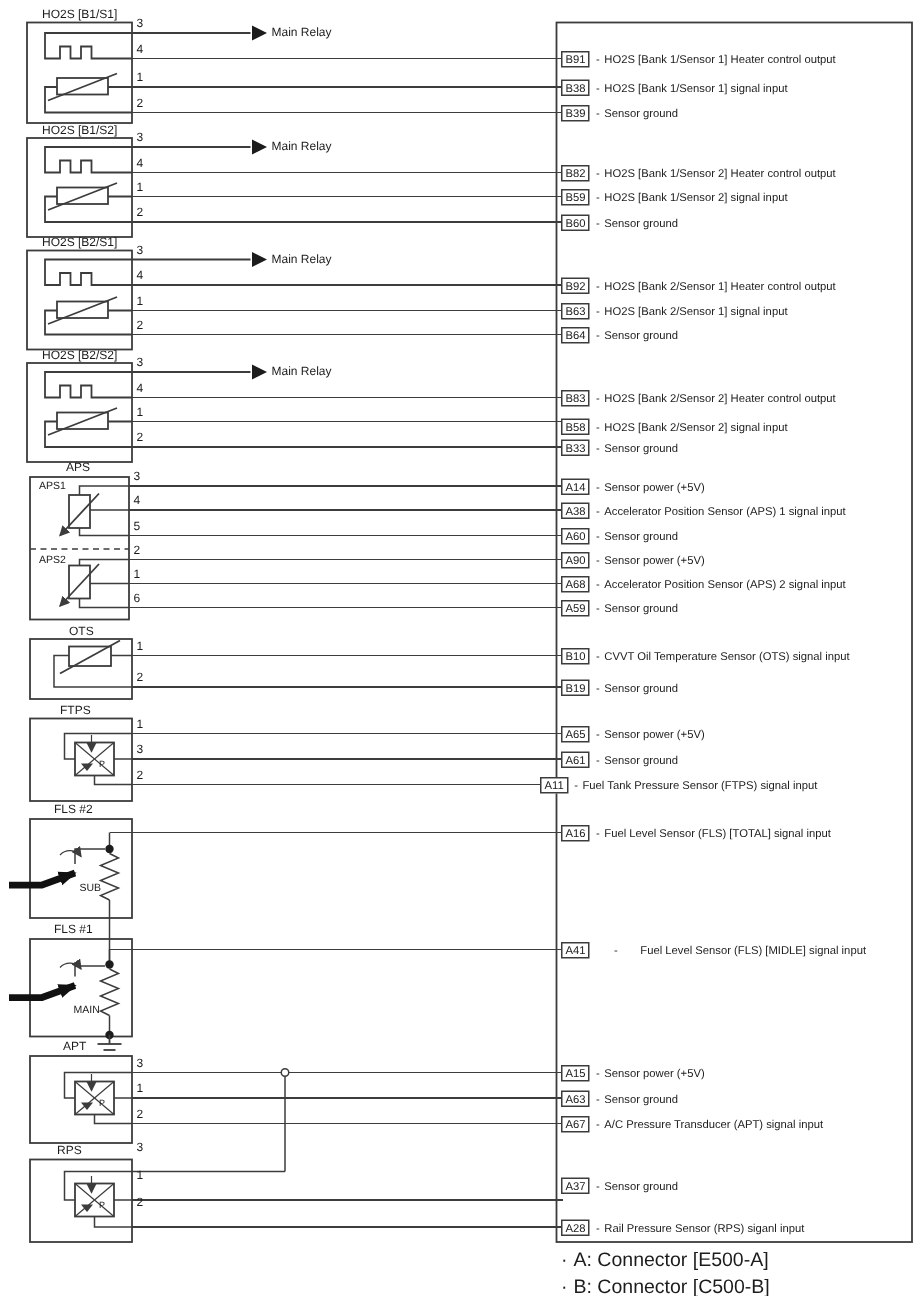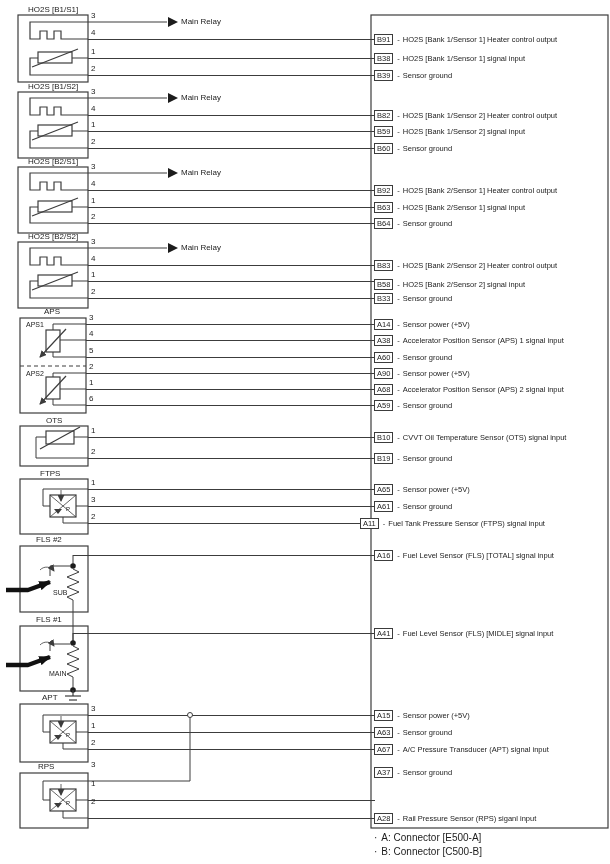--- a/index.html
+++ b/index.html
@@ -16,21 +16,21 @@
            font-size:7.5px;color:#1c1c1c;white-space:nowrap;}
   .pin-box{display:inline-block;border:1px solid #3c3c3c;background:#fff;
            padding:1px 2px 0 2px;height:8px;line-height:8px;}
   .sep{margin:0 3px 0 4px;}
   .info-wrap{position:absolute;left:369px;top:829px;width:235px;color:#1c1c1c;}
   .info-head{display:flex;align-items:center;font-size:8px;font-weight:bold;}
   .info-icon{display:inline-flex;align-items:center;justify-content:center;
              width:9px;height:9px;margin-right:4px;background:#efe32b;
              border:1px solid #555;border-radius:2px;font-size:7px;
              font-weight:bold;color:#111;}
-  .info-item{font-size:10px;margin:3px 0 0 5px;}
+  .info-item{font-size:13px;margin:3px 0 0 5px;}
   .info-item .bullet{margin-right:4px;}
 </style>
 </head>
 <body>
 
 <div id="stage">
 
 <svg id="wiring" width="610" height="864" viewBox="0 0 610 864">
   <defs>
     <marker id="arrS" viewBox="0 0 8 8" refX="7" refY="4" markerWidth="7" markerHeight="7" orient="auto" markerUnits="userSpaceOnUse">
@@ -322,41 +322,41 @@
     <div class="ecm-row" style="left: 360px; top: 517px; text-align: center;">
       <span class="pin-box">A11</span>
       <span class="sep">-</span>
       <span>Fuel Tank Pressure Sensor (FTPS) signal input</span>
     </div>
     <div class="ecm-row" style="left: 374px; top: 549px;">
       <span class="pin-box">A16</span>
       <span class="sep">-</span>
       <span>Fuel Level Sensor (FLS) [TOTAL] signal input</span>
     </div>
-    <div class="ecm-row" style="left: 374px; top: 627px;">
+    <div class="ecm-row" style="left: 374px; top: 627px; gap: 12px;">
       <span class="pin-box">A41</span>
       <span class="sep">-</span>
       <span>Fuel Level Sensor (FLS) [MIDLE] signal input</span>
     </div>
     <div class="ecm-row" style="left: 374px; top: 709px;">
       <span class="pin-box">A15</span>
       <span class="sep">-</span>
       <span>Sensor power (+5V)</span>
     </div>
     <div class="ecm-row" style="left: 374px; top: 726px;">
       <span class="pin-box">A63</span>
       <span class="sep">-</span>
       <span>Sensor ground</span>
     </div>
     <div class="ecm-row" style="left: 374px; top: 743px;">
       <span class="pin-box">A67</span>
       <span class="sep">-</span>
       <span>A/C Pressure Transducer (APT) signal input</span>
     </div>
-    <div class="ecm-row" style="left: 374px; top: 766px;">
+    <div class="ecm-row" style="left: 374px; top: 784px;">
       <span class="pin-box">A37</span>
       <span class="sep">-</span>
       <span>Sensor ground</span>
     </div>
     <div class="ecm-row" style="left: 374px; top: 812px;">
       <span class="pin-box">A28</span>
       <span class="sep">-</span>
       <span>Rail Pressure Sensor (RPS) siganl input</span>
     </div>
     <div class="lbl sensor-title" style="left: 28px; top: 6px;">HO2S [B1/S1]</div>

